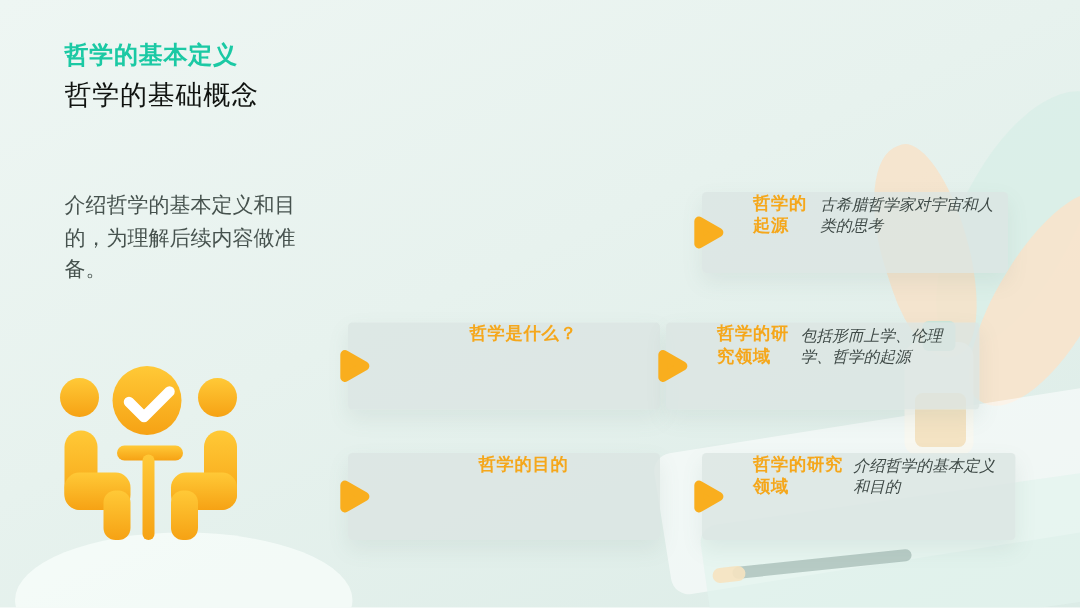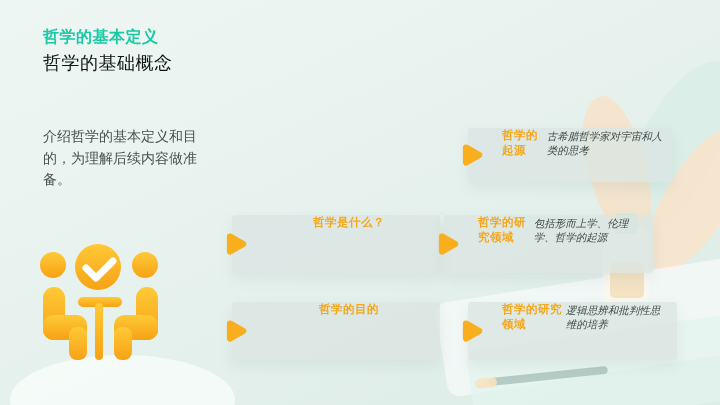--- a/index.html
+++ b/index.html
@@ -192,14 +192,14 @@
     <path d="M8 6 L18.5 12 L8 18 Z" fill="#F9AE1E" stroke="#F9AE1E" stroke-width="5" stroke-linejoin="round"></path>
   </svg>
   <div class="card-title" style="color:#F5A71B;">哲学的目的</div>
 </div>
 
 <div class="card card-5">
   <svg class="card-arrow" viewBox="0 0 24 24">
     <path d="M8 6 L18.5 12 L8 18 Z" fill="#F9AE1E" stroke="#F9AE1E" stroke-width="5" stroke-linejoin="round"></path>
   </svg>
   <div class="card-title" style="color:#F5A71B;">哲学的研究领域</div>
-  <div class="card-desc">逻辑思辨和批判性思维的培养</div>
+  <div class="card-desc">介绍哲学的基本定义和目的</div>
 </div>
 
 </body></html>

